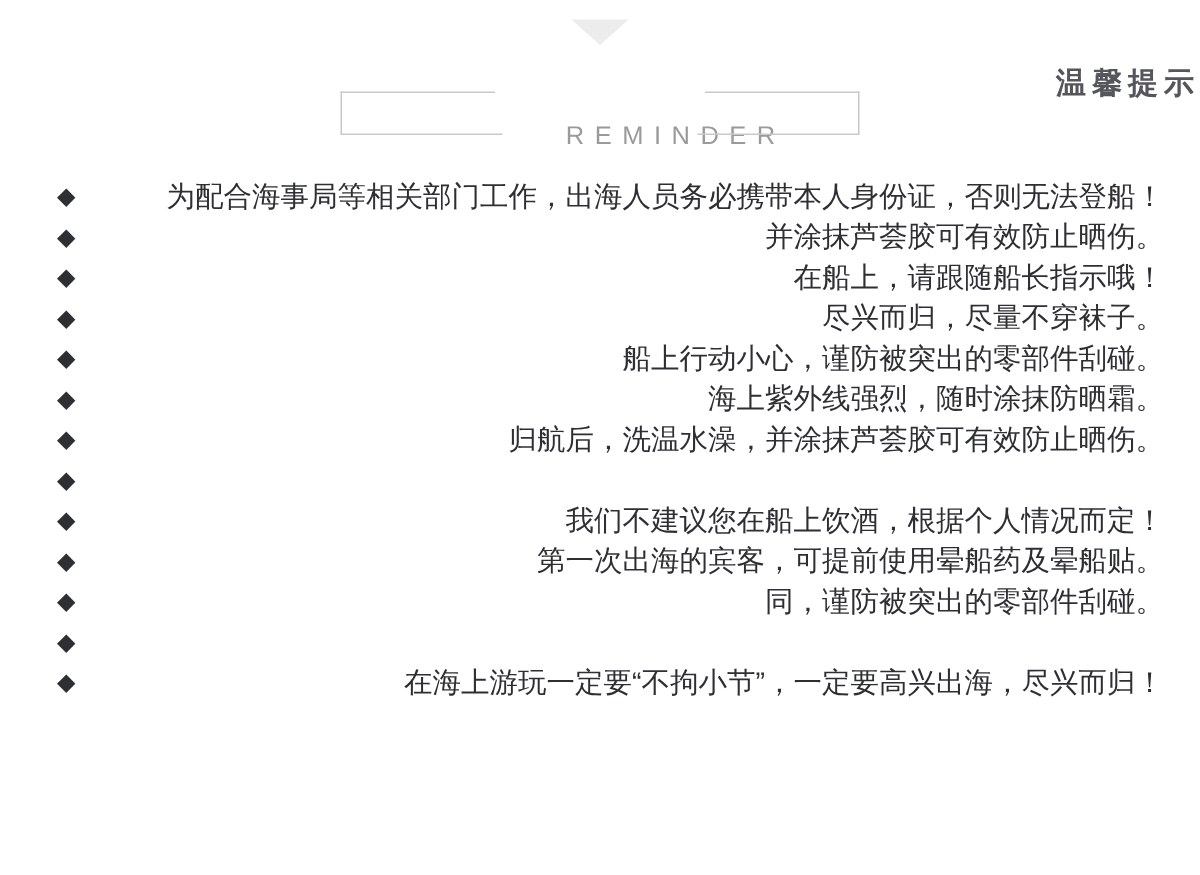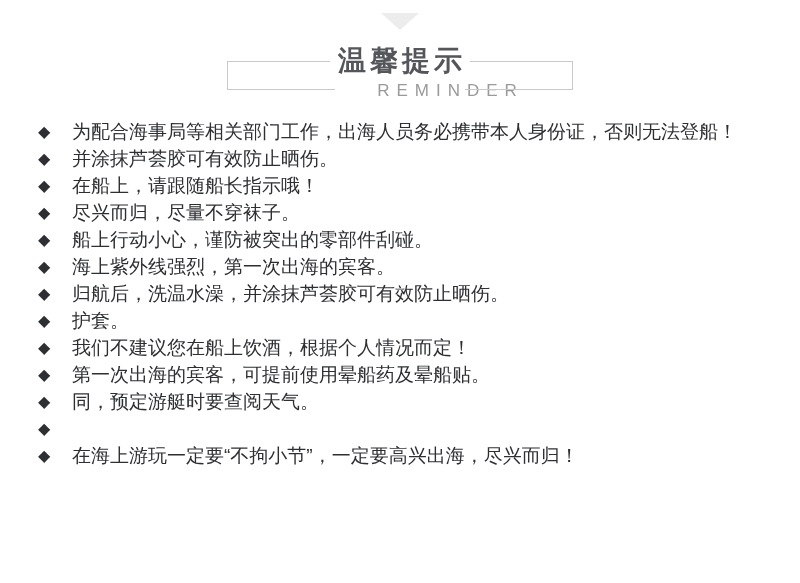--- a/index.html
+++ b/index.html
@@ -10,21 +10,21 @@
   }
   
   .header{position:relative;height:118px;}
   .triangle{
     position:absolute;left:381px;top:13px;width:0;height:0;
     border-left:19px solid transparent;border-right:19px solid transparent;
     border-top:17px solid var(--c-triangle,#ececec);
   }
   .title{
     position:absolute;top:42px;left:0;width:100%;margin:0;
-    text-align:center;font-size:28px;font-weight:bold;
+    text-align:right;font-size:20px;font-weight:bold;
     letter-spacing:4px;text-indent:4px;
     color:var(--c-title,#55565b);
   }
   .subtitle{
     position:absolute;top:81px;left:0;width:100%;
     text-align:center;font-size:17px;letter-spacing:7px;text-indent:7px;
     color:var(--c-subtitle,#9a9a9a);
     padding-left:47px;
   }
   .h-line{position:absolute;height:1px;background:var(--c-line,#c9c9c9);}
@@ -43,21 +43,21 @@
   .item{
     display:flex;align-items:flex-start;
     font-size:19px;line-height:27px;
     color:var(--c-text,#2e2f33);
   }
   .bullet{
     flex:0 0 18px;width:18px;margin-right:16px;
     font-size:16px;line-height:27px;text-align:left;
     color:var(--c-bullet,#2e2f33);
   }
-  .text{flex:1 1 auto;}
+  .text{flex:1 1 auto;text-align:right;}
   .text .line{line-height:27px;}
 </style>
 </head>
 <body>
 
 <div class="header">
   <div class="triangle"></div>
 
   <div>
     <div class="h-line l-top"></div>
@@ -102,51 +102,50 @@
     </li>
     <li class="item">
       <span class="bullet">◆</span>
       <div class="text">
         <div class="line">船上行动小心，谨防被突出的零部件刮碰。</div>
       </div>
     </li>
     <li class="item">
       <span class="bullet">◆</span>
       <div class="text">
-        <div class="line">海上紫外线强烈，第一次出海的宾客。</div>
+        <div class="line">海上紫外线强烈，随时涂抹防晒霜。</div>
       </div>
     </li>
     <li class="item">
       <span class="bullet">◆</span>
       <div class="text">
         <div class="line">归航后，洗温水澡，并涂抹芦荟胶可有效防止晒伤。</div>
       </div>
     </li>
     <li class="item">
       <span class="bullet">◆</span>
       <div class="text">
-        <div class="line">护套。</div>
       </div>
     </li>
     <li class="item">
       <span class="bullet">◆</span>
       <div class="text">
         <div class="line">我们不建议您在船上饮酒，根据个人情况而定！</div>
       </div>
     </li>
     <li class="item">
       <span class="bullet">◆</span>
       <div class="text">
         <div class="line">第一次出海的宾客，可提前使用晕船药及晕船贴。</div>
       </div>
     </li>
     <li class="item">
       <span class="bullet">◆</span>
       <div class="text">
-        <div class="line">同，预定游艇时要查阅天气。</div>
+        <div class="line">同，谨防被突出的零部件刮碰。</div>
       </div>
     </li>
     <li class="item">
       <span class="bullet">◆</span>
       <div class="text">
       </div>
     </li>
     <li class="item">
       <span class="bullet">◆</span>
       <div class="text">

